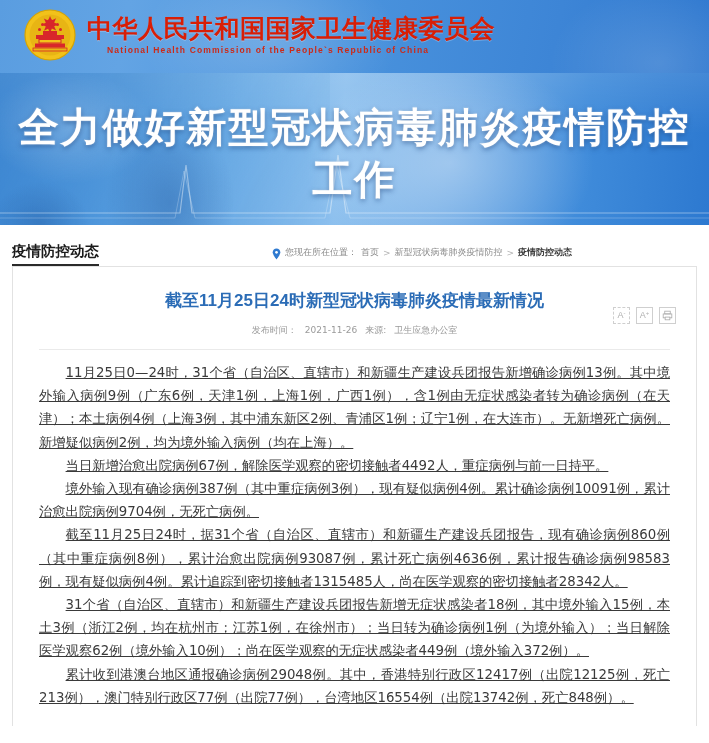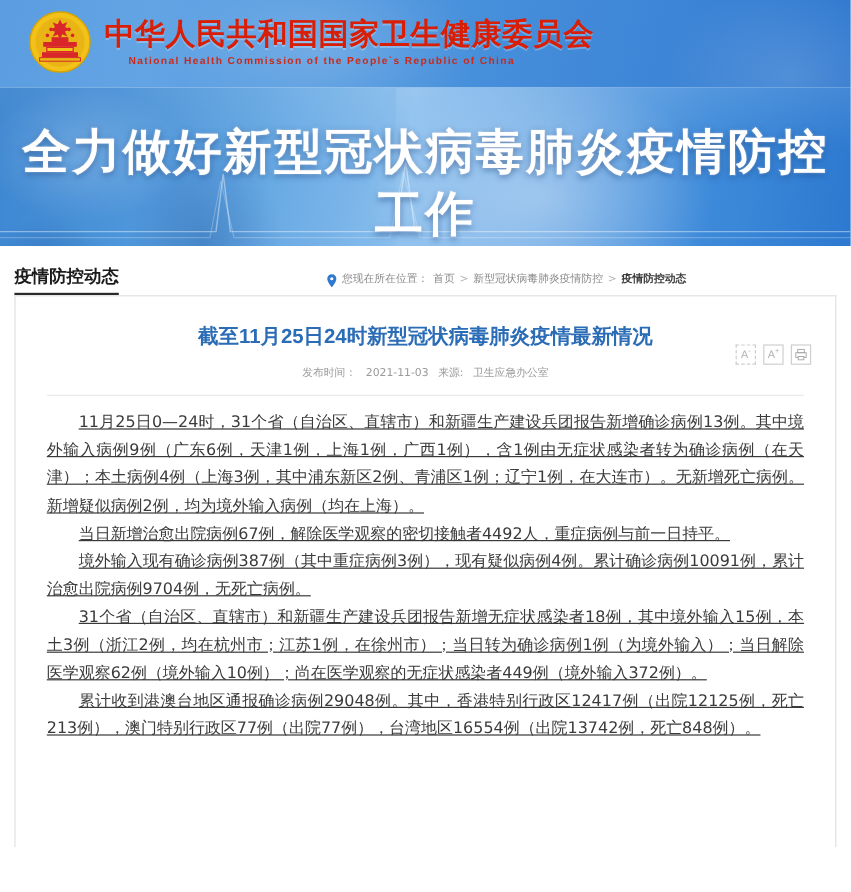--- a/index.html
+++ b/index.html
@@ -46,21 +46,21 @@
   .logo-en {
     font-size: 8.5px; line-height: 13px; color: #cc2a18; font-weight: bold;
     letter-spacing: 1.15px;
     font-family: "Liberation Sans", sans-serif;
     padding-left: 20px;
   }
 
   
   .hero {
     position: relative;
-    width: 709px; height: 132px;
+    width: 709px; height: 152px;
     background:
       linear-gradient(180deg, rgba(255,255,255,0.10) 0%, rgba(255,255,255,0) 40%),
       linear-gradient(95deg, #3e8ad9 0%, #4e96dd 14%, #6aa9e4 30%, #8dc0ee 48%, #6fabe6 62%, #3f8bda 82%, #2d79d0 100%);
     overflow: hidden;
   }
   .hero-photo {
     position: absolute; left: 0; top: 0; width: 330px; height: 180px;
     background:
       radial-gradient(ellipse 120px 80px at 70px 55px, rgba(255,255,255,0.22), rgba(255,255,255,0) 70%),
       radial-gradient(ellipse 90px 120px at 170px 130px, rgba(24,76,150,0.35), rgba(24,76,150,0) 72%),
@@ -235,25 +235,26 @@
         <rect x="3.5" y="1.5" width="7" height="3.5" fill="none" stroke="#a8a8a8" stroke-width="1"></rect>
         <rect x="1.5" y="5" width="11" height="5" fill="none" stroke="#a8a8a8" stroke-width="1"></rect>
         <rect x="4" y="9" width="6" height="3.5" fill="#ffffff" stroke="#a8a8a8" stroke-width="1"></rect>
       </svg>
     </div>
   </div>
 
   <h1 class="article-title">截至11月25日24时新型冠状病毒肺炎疫情最新情况</h1>
 
   <div class="article-meta">
-    <span>发布时间：</span><span>2021-11-03</span><span>来源:</span><span>卫生应急办公室</span>
+    <span>发布时间：</span><span>2021-11-26</span><span>来源:</span><span>卫生应急办公室</span>
   </div>
 
   <div class="meta-divider"></div>
 
   <div class="article-body">
     <p>11月25日0—24时，31个省（自治区、直辖市）和新疆生产建设兵团报告新增确诊病例13例。其中境外输入病例9例（广东6例，天津1例，上海1例，广西1例），含1例由无症状感染者转为确诊病例（在天津）；本土病例4例（上海3例，其中浦东新区2例、青浦区1例；辽宁1例，在大连市）。无新增死亡病例。新增疑似病例2例，均为境外输入病例（均在上海）。</p>
     <p>当日新增治愈出院病例67例，解除医学观察的密切接触者4492人，重症病例与前一日持平。</p>
     <p>境外输入现有确诊病例387例（其中重症病例3例），现有疑似病例4例。累计确诊病例10091例，累计治愈出院病例9704例，无死亡病例。</p>
+    <p>截至11月25日24时，据31个省（自治区、直辖市）和新疆生产建设兵团报告，现有确诊病例860例（其中重症病例8例），累计治愈出院病例93087例，累计死亡病例4636例，累计报告确诊病例98583例，现有疑似病例4例。累计追踪到密切接触者1315485人，尚在医学观察的密切接触者28342人。</p>
     <p>31个省（自治区、直辖市）和新疆生产建设兵团报告新增无症状感染者18例，其中境外输入15例，本土3例（浙江2例，均在杭州市；江苏1例，在徐州市）；当日转为确诊病例1例（为境外输入）；当日解除医学观察62例（境外输入10例）；尚在医学观察的无症状感染者449例（境外输入372例）。</p>
     <p>累计收到港澳台地区通报确诊病例29048例。其中，香港特别行政区12417例（出院12125例，死亡213例），澳门特别行政区77例（出院77例），台湾地区16554例（出院13742例，死亡848例）。</p>
   </div>
 </div>
 
 </body></html>

